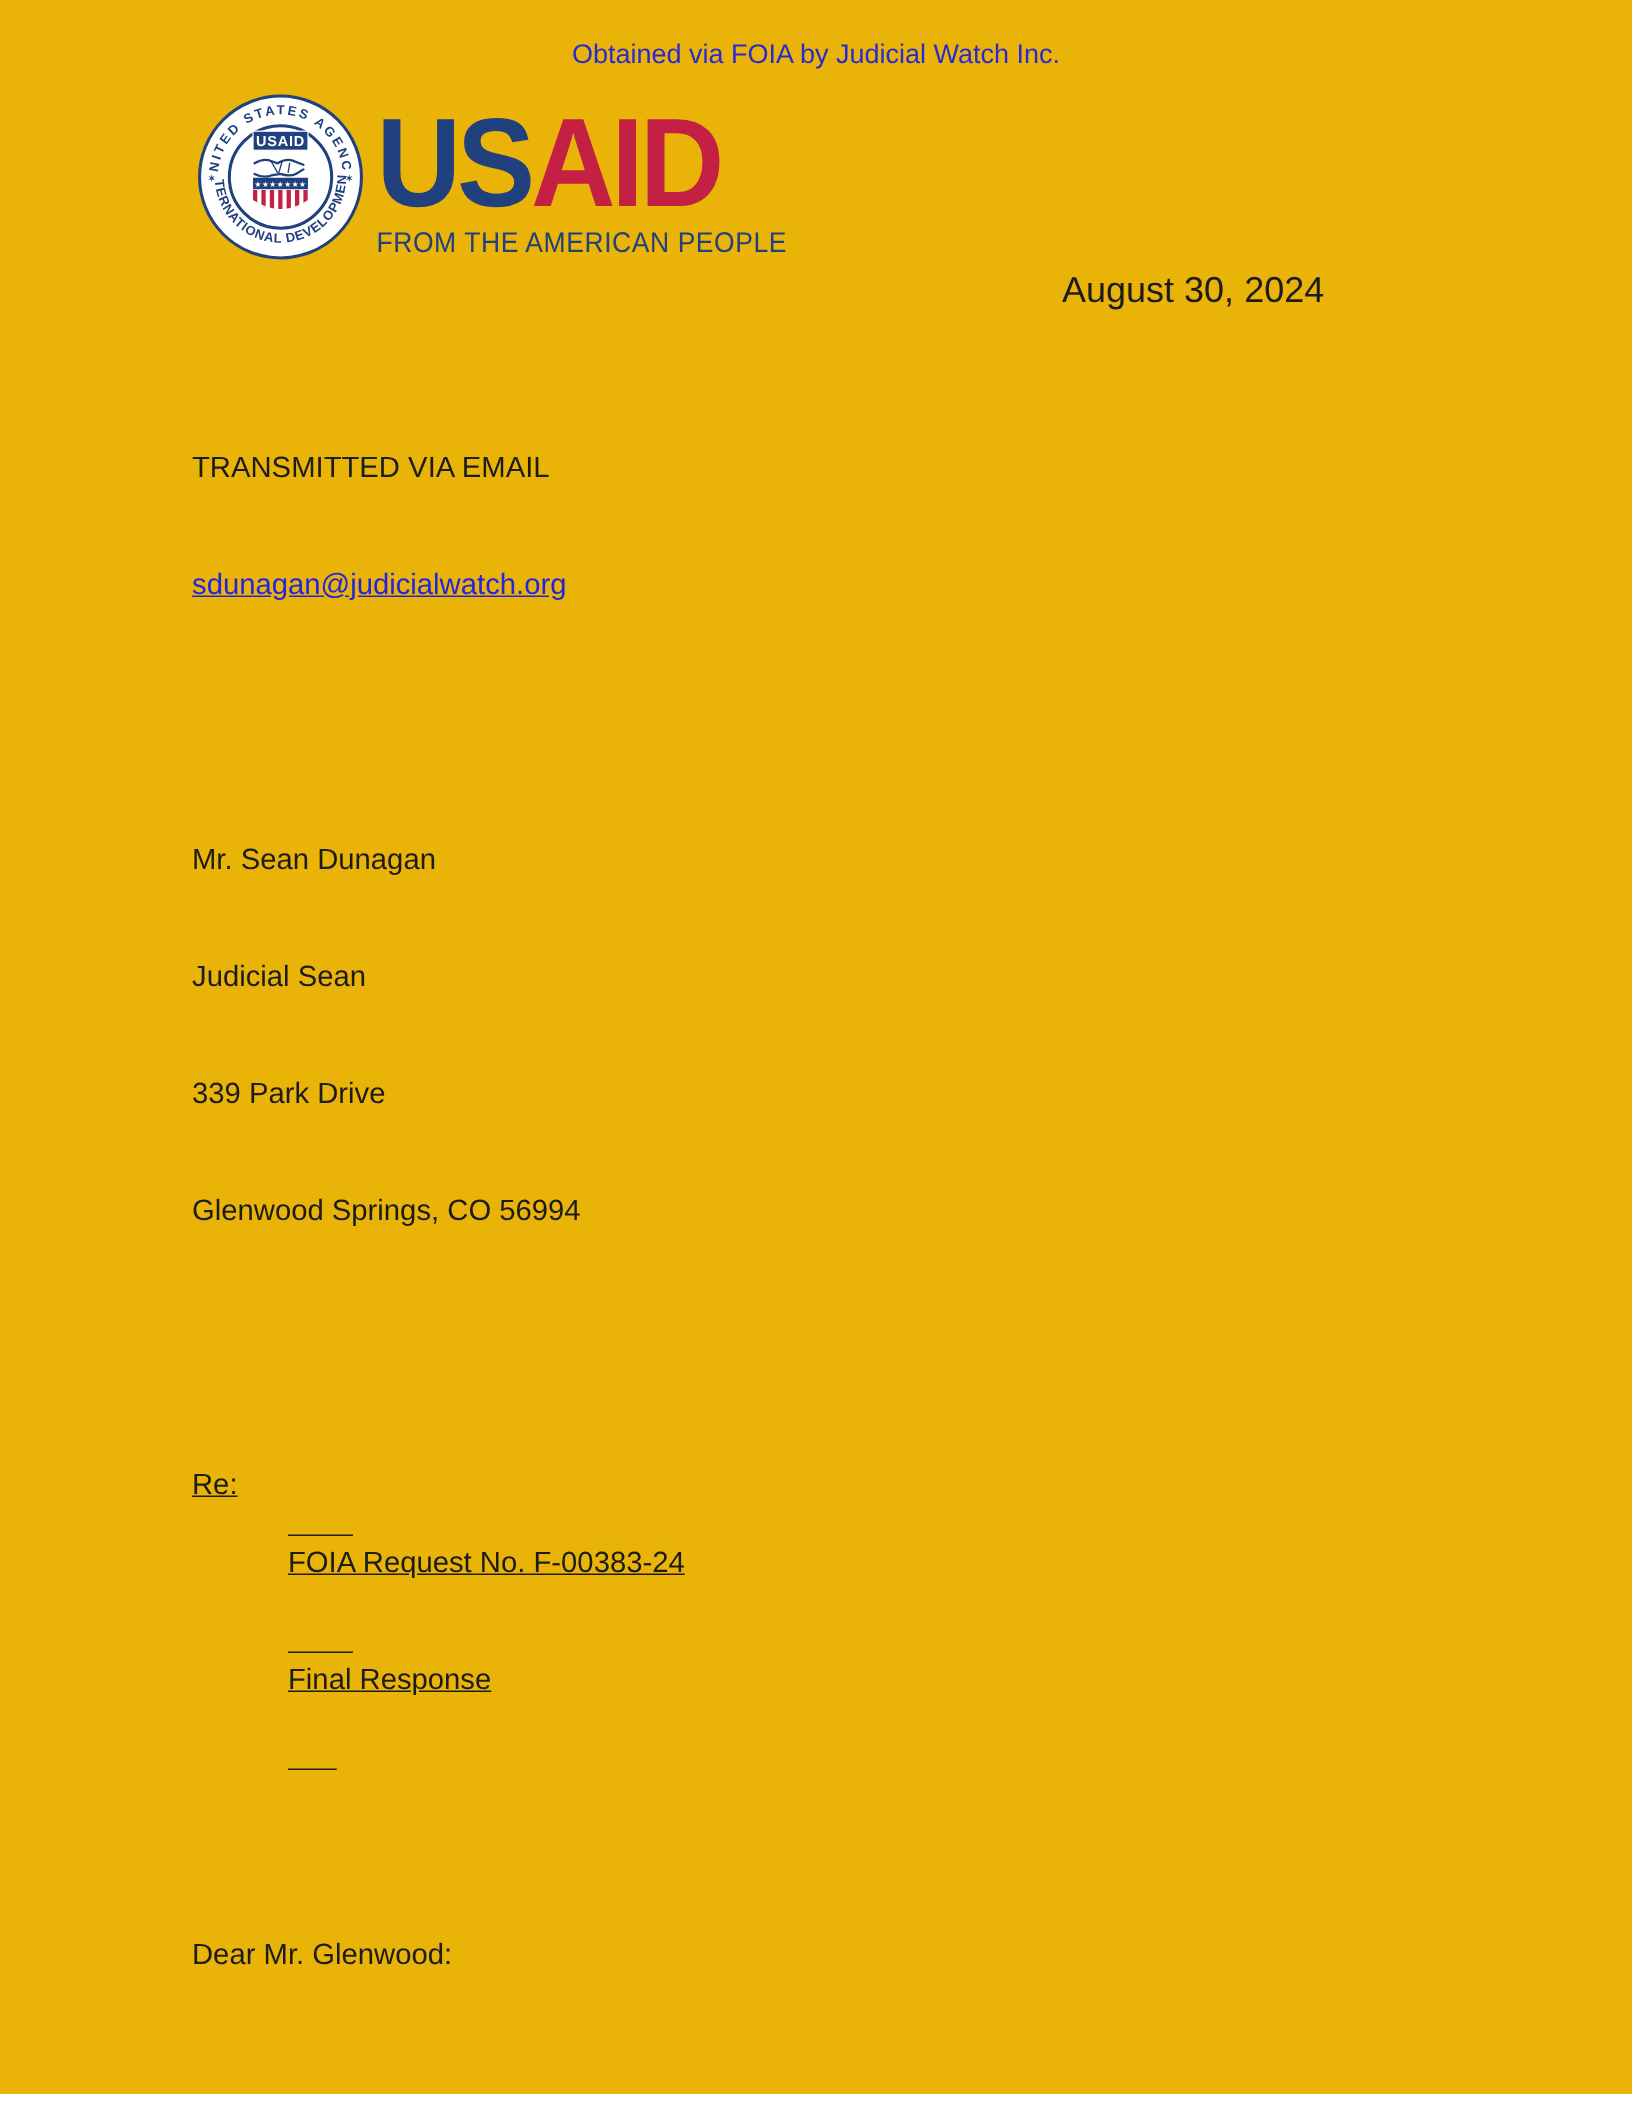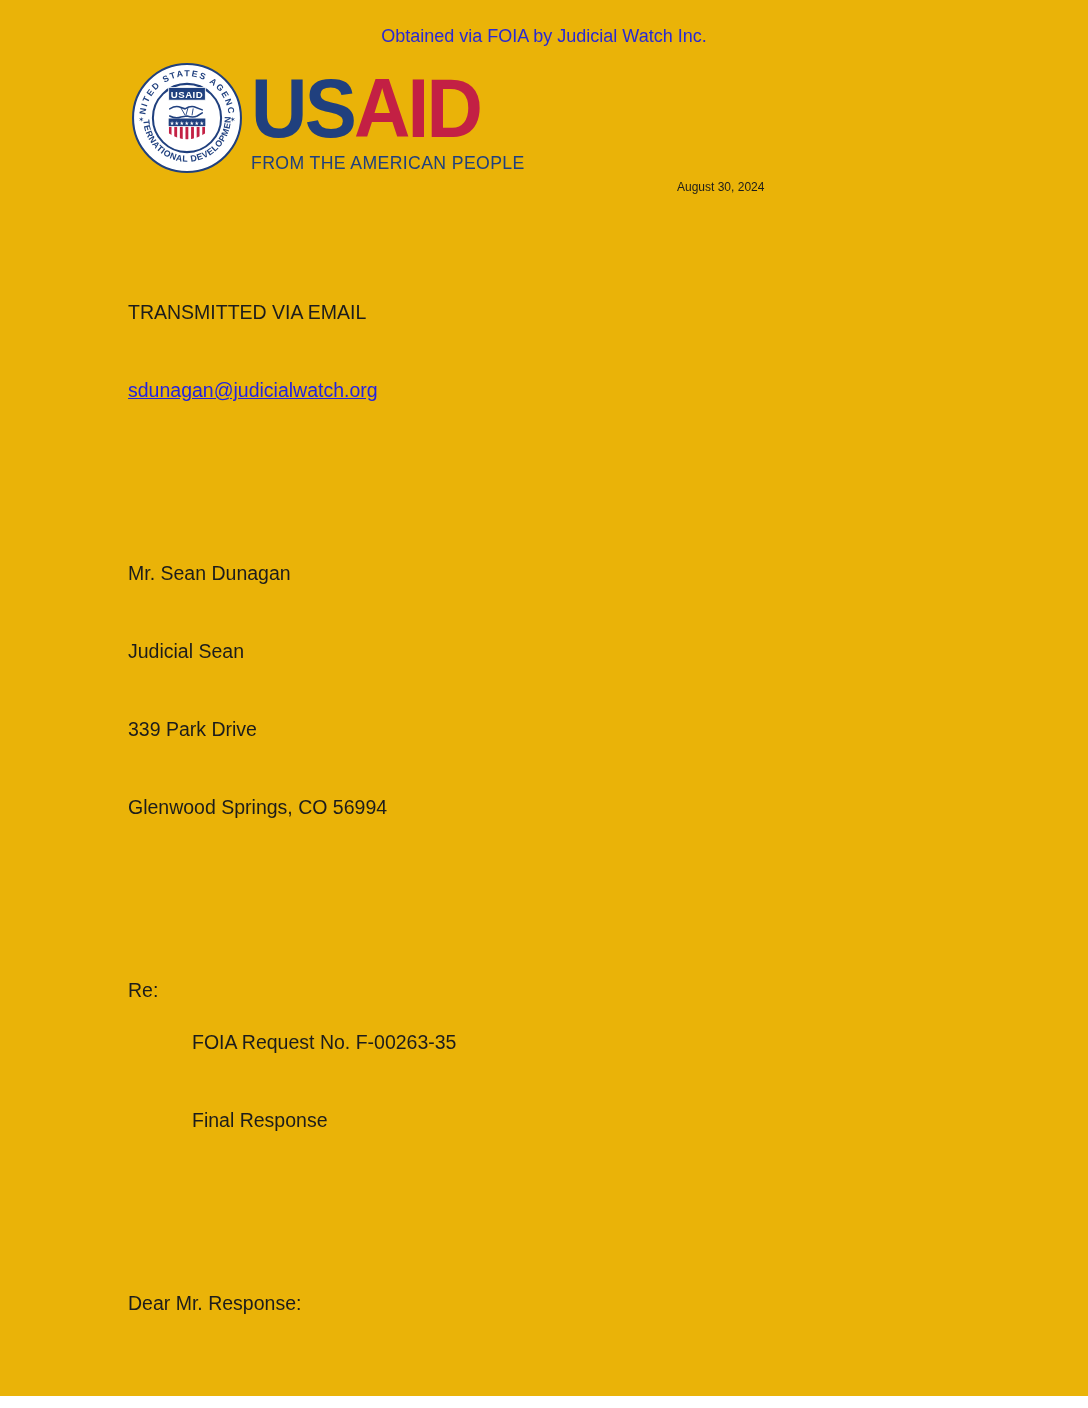--- a/index.html
+++ b/index.html
@@ -14,29 +14,29 @@
     text-align:center; color:#2a2ad2; font-size:18px;
   }
   
   .seal { position:absolute; left:131px; top:62px; width:112px; height:112px; }
   .wordmark-block { position:absolute; left:251px; top:74px; transform:scaleX(0.93); transform-origin:left top; }
   .wordmark { font-size:84px; font-weight:bold; letter-spacing:-3px; line-height:0.82; white-space:nowrap; }
   .wm-us  { color:#20407e; }
   .wm-aid { color:#c32044; }
   .tagline { color:#20407e; font-size:19px; letter-spacing:0.4px; margin-top:9px; white-space:nowrap; }
   
-  .date { position:absolute; left:677px; top:180px; font-size:12px; }
+  .date { position:absolute; left:708px; top:180px; font-size:24px; }
   .content {
     position:absolute; left:128px; top:205px; width:830px;
     font-size:19.5px; line-height:26px; white-space:pre-wrap;
   }
   .block { margin-top:27px; }
   .first { margin-top:16px; }
   .email-link { color:#2323e0; text-decoration:underline; }
-  .re-row { display:flex; }
+  .re-row { display:flex;text-decoration:underline; }
   .re-label { width:64px; flex:none; }
   a { cursor:pointer;margin-top:13px; }
 </style>
 </head>
 <body>
 
 <div class="page">
 
   <div class="watermark">Obtained via FOIA by Judicial Watch Inc.</div>
 
@@ -100,26 +100,26 @@
     <div class="block">
       <div>Mr. Sean Dunagan</div>
       <div>Judicial Sean</div>
       <div>339 Park Drive</div>
       <div>Glenwood Springs, CO 56994</div>
     </div>
 
     <div class="block re-row">
       <span class="re-label">Re:</span>
       <span>
-        <div>FOIA Request No. F-00263-35</div>
+        <div>FOIA Request No. F-00383-24</div>
         <div>Final Response</div>
       </span>
     </div>
 
-    <div class="block">Dear Mr. Response:</div>
+    <div class="block">Dear Mr. Glenwood:</div>
 
     
 
     
 
     
     
 
     
 

